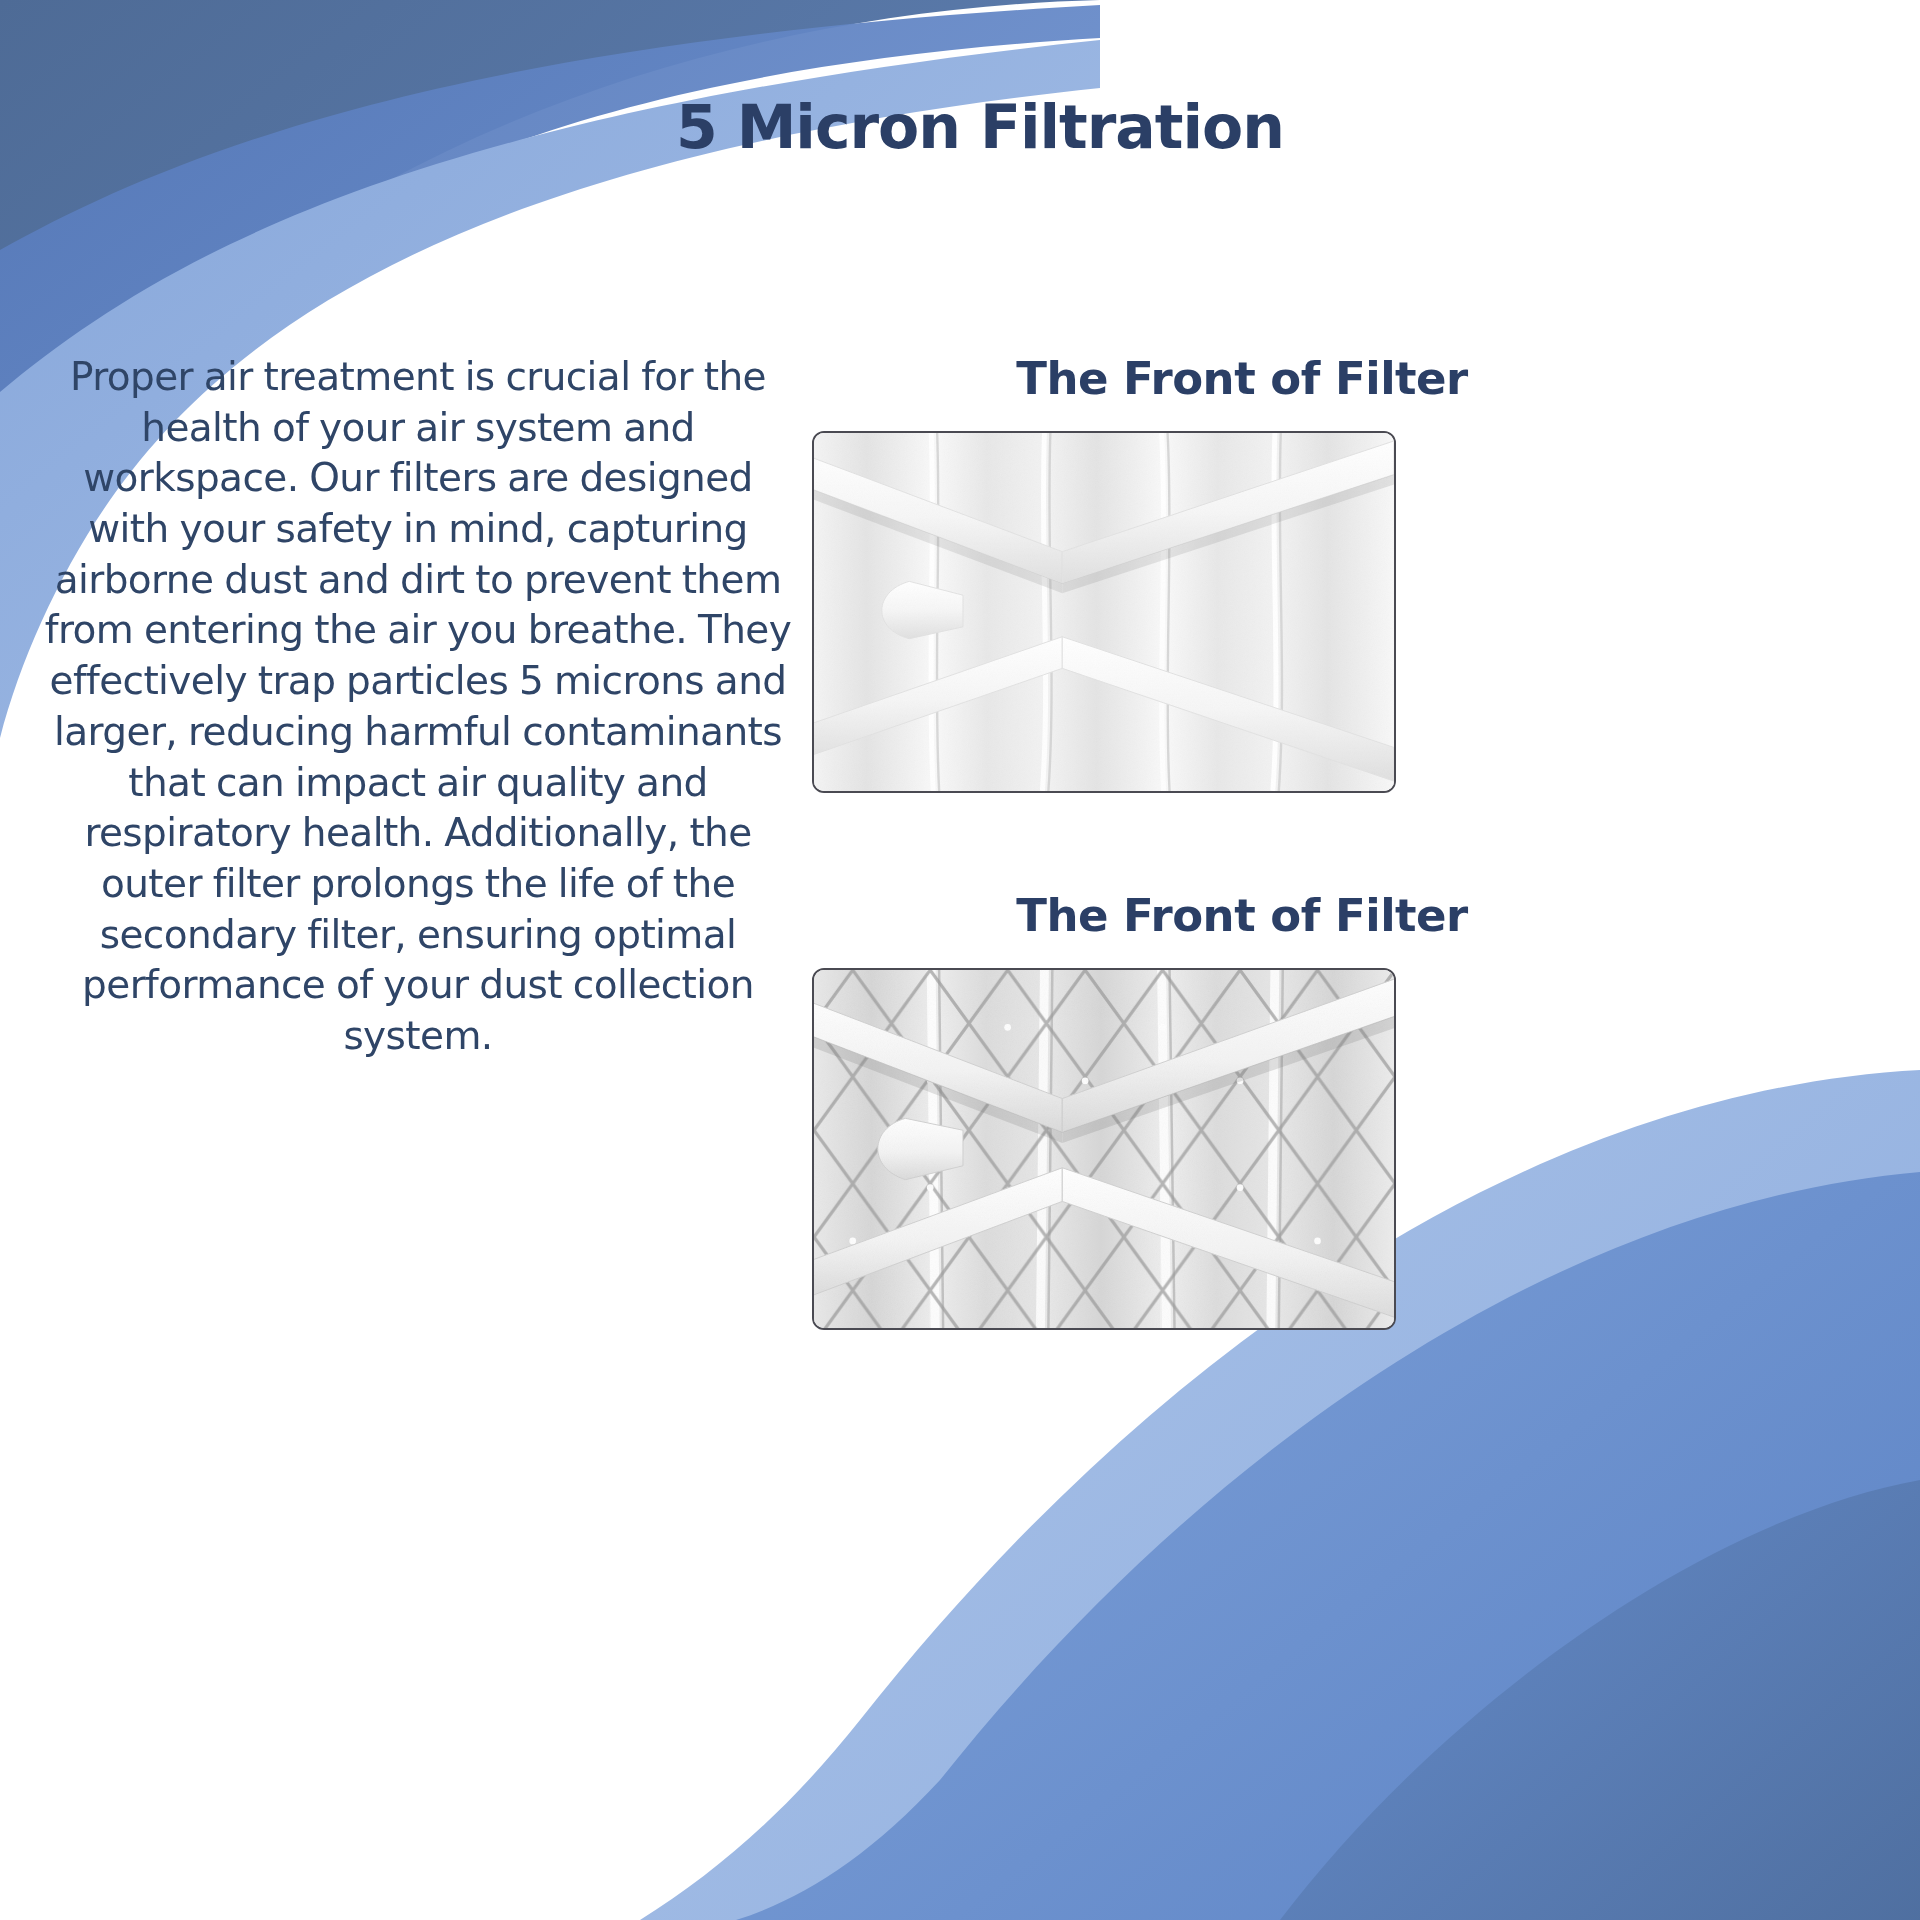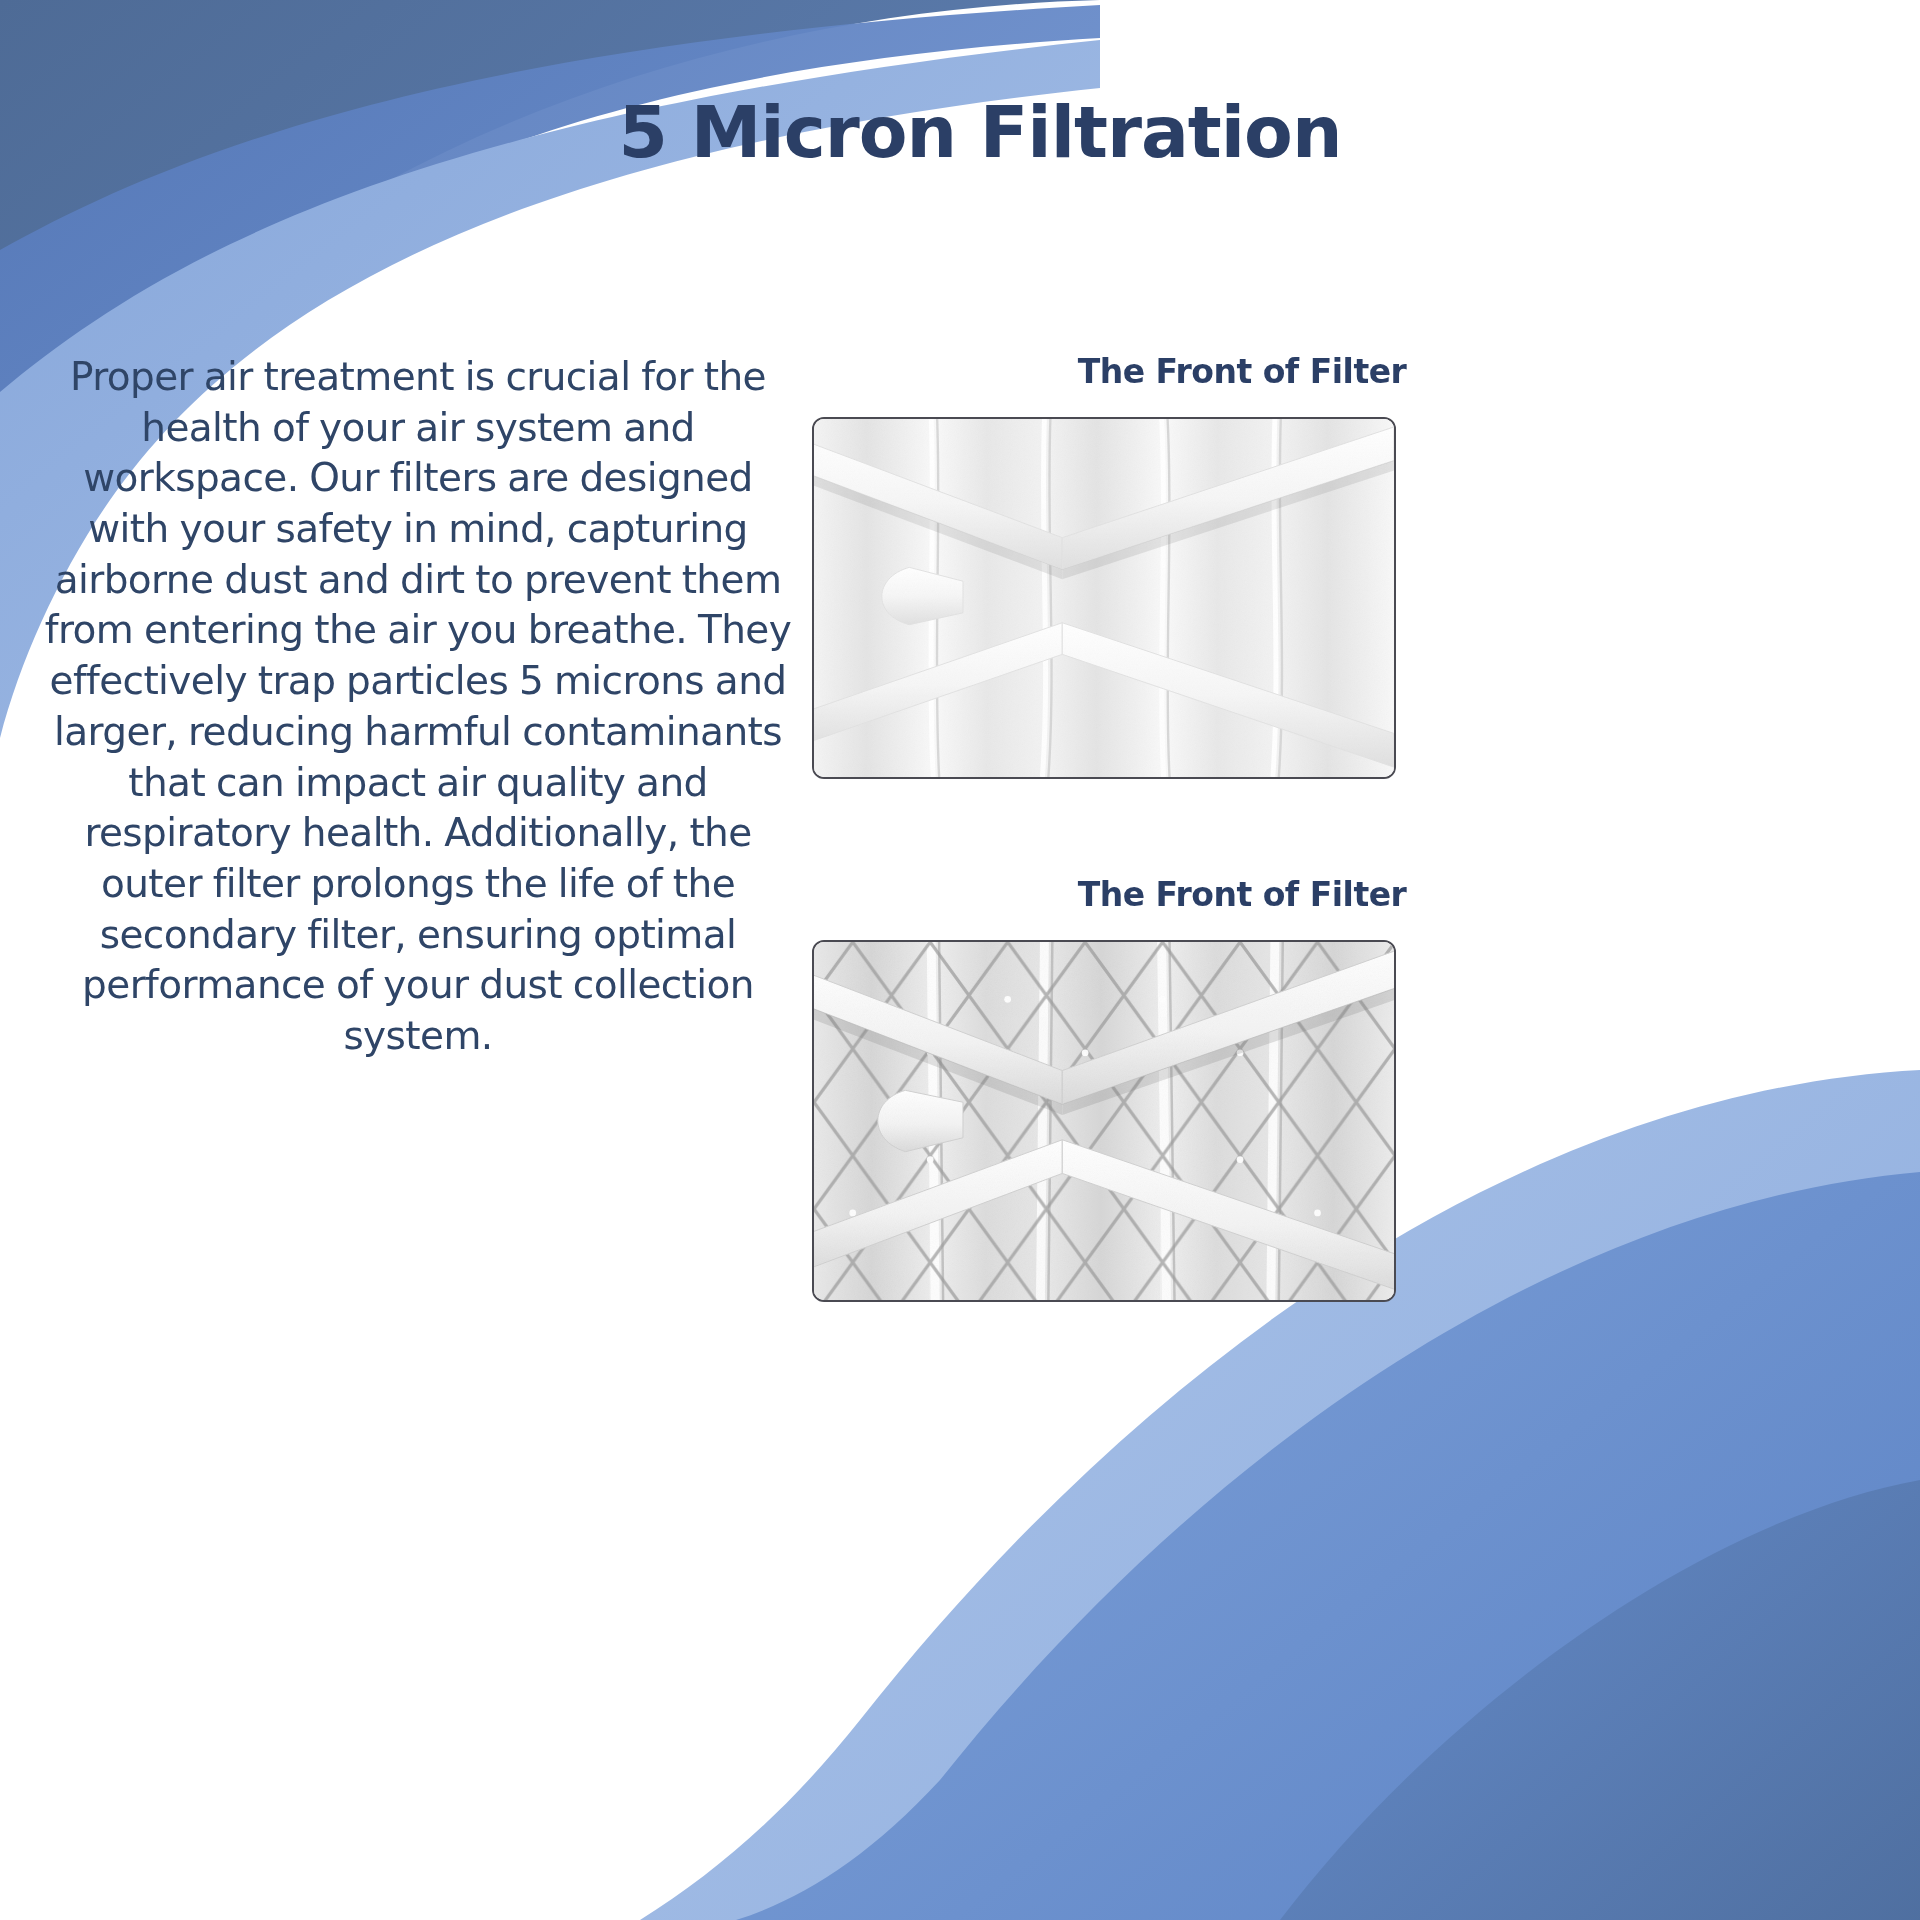--- a/index.html
+++ b/index.html
@@ -18,21 +18,21 @@
   #deco-tl{top:0;left:0;width:1100px;height:760px;}
   #deco-br{right:0;bottom:0;width:1280px;height:1000px;}
 
   
   #title-block{
     position:absolute;top:96px;left:0;width:1920px;
     text-align:center;
   }
   #page-title{
     font-family:"DejaVu Sans","Liberation Sans",sans-serif;
-    font-size:71px;
+    font-size:60px;
     font-weight:700;
     letter-spacing:-1px;
     color:#2b3f66;
     line-height:1.05;
     margin:0;
     white-space:nowrap;
     padding-left:40px;
   }
 
   
@@ -61,21 +61,21 @@
   
   #figure-column{
     position:absolute;
     left:812px;top:0;width:1060px;
   }
   .figure{position:relative;}
   .figure + .figure{margin-top:96px;}
   .figure-caption{
     text-align:center;
     font-family:"DejaVu Sans","Liberation Sans",sans-serif;
-    font-size:33px;
+    font-size:45px;
     font-weight:700;
     color:#2b3f66;
     letter-spacing:-0.5px;
     margin:0 0 26px 0;
     padding-right:200px;
   }
   .figure-frame{
     position:relative;
     width:584px;height:362px;
     border:2px solid #4a4a52;

